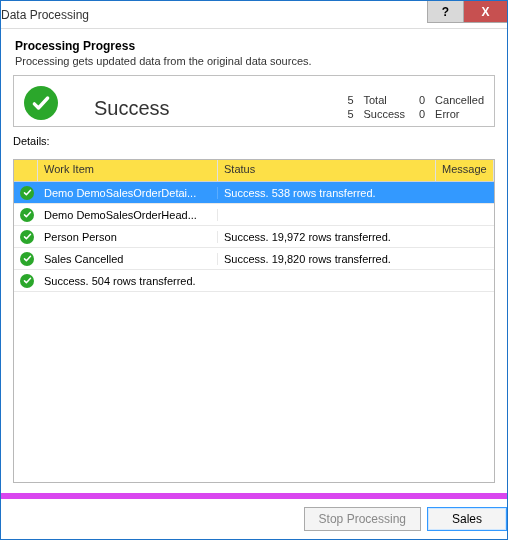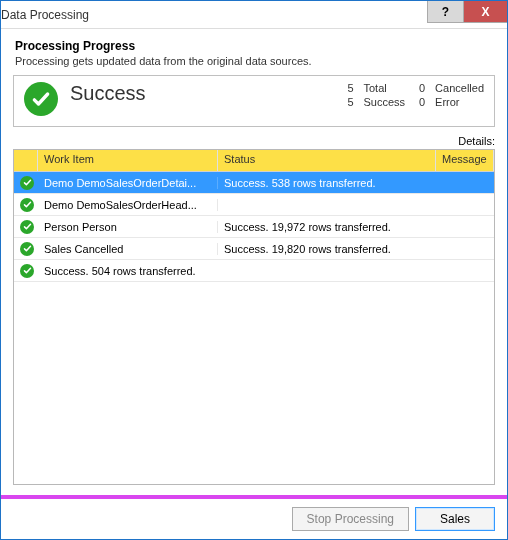--- a/index.html
+++ b/index.html
@@ -73,22 +73,23 @@
     padding: 0 12px 10px 12px;
     flex: 1;
     display: flex;
     flex-direction: column;
   }
   .status-box {
     border: 1px solid #c0c0c0;
     background: #fff;
     padding: 6px 10px;
     display: flex;
-    align-items: flex-start;
+    align-items: flex-end;
     height: 52px;
+    gap: 24px;
   }
   .big-icon {
     width: 34px;
     height: 34px;
     border-radius: 50%;
     background: #2ba72b;
     display: flex;
     align-items: center;
     justify-content: center;
     margin-right: 12px;
@@ -102,23 +103,22 @@
   .stats {
     display: grid;
     grid-template-columns: auto auto auto auto;
     gap: 2px 10px;
     font-size: 11px;
     color: #333;
   }
   .stats .num { text-align: right; min-width: 10px;}
   .details-label {
     margin-top: 8px;
-    margin-bottom: 2px;
-    font-size: 11px;
-    text-align: right;
+    margin-bottom: 12px;
+    font-size: 11px;
   }
   .grid {
     border: 1px solid #b8b8b8;
     flex: 1;
     background: #fff;
     overflow: hidden;
     display: flex;
     flex-direction: column;
   }
   .grid-head {
@@ -168,22 +168,22 @@
     height: 14px;
     border-radius: 50%;
     background: #2ba72b;
     display: flex;
     align-items: center;
     justify-content: center;
     margin: 0 auto;
   }
   .small-icon svg { width: 9px; height: 9px; }
   .footer {
-    border-top: 4px solid #d946ef;
-    padding: 8px 12px;
+    border-top: 6px solid #d946ef;
+    padding: 8px 0;
     display: flex;
     justify-content: flex-end;
     gap: 6px;
   }
   .btn {
     height: 24px;
     padding: 0 14px;
     font-size: 12px;
     background: #eee;
     border: 1px solid #aaa;

